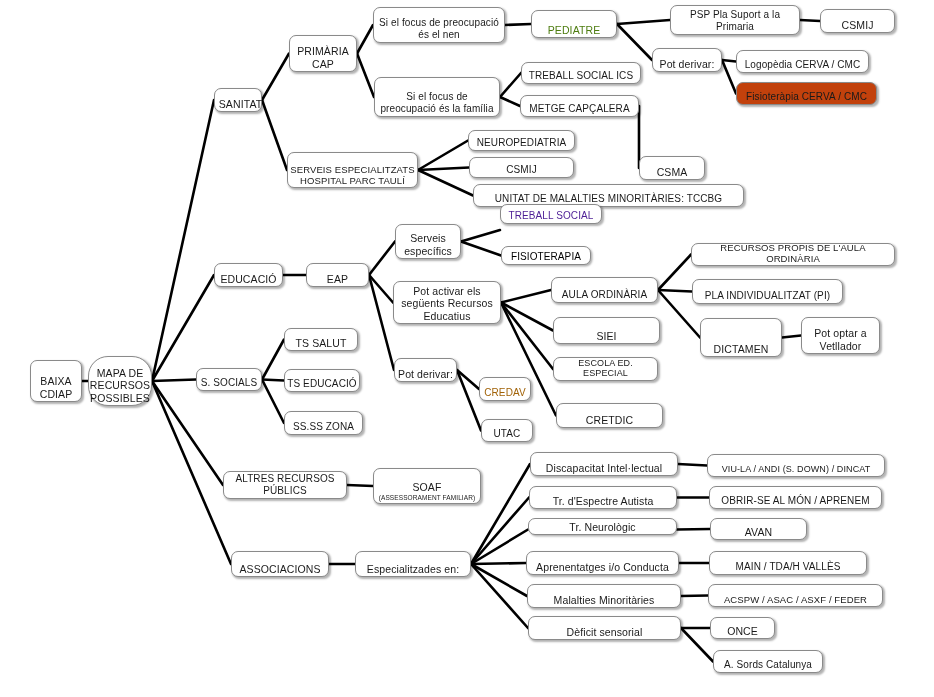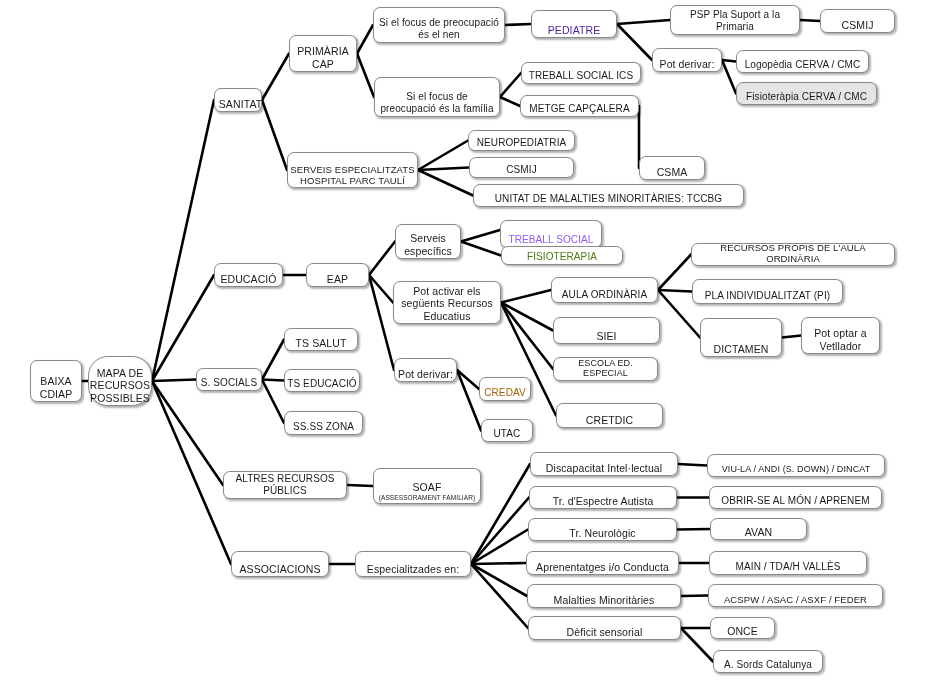--- a/index.html
+++ b/index.html
@@ -127,37 +127,37 @@
       <span class="label">SANITAT</span>
     </div>
     <div class="node" style="left: 289px; top: 35px; width: 68px; height: 37px; background: rgb(255, 255, 255); border-color: rgb(138, 138, 138); color: rgb(26, 26, 26);">
       <span class="label">PRIMÀRIA
 CAP</span>
     </div>
     <div class="node" style="left: 373px; top: 7px; width: 132px; height: 36px; background: rgb(255, 255, 255); border-color: rgb(138, 138, 138); color: rgb(26, 26, 26);">
       <span class="label" style="font-size: 10px;">Si el focus de preocupació
 és el nen</span>
     </div>
-    <div class="node" style="left: 531px; top: 10px; width: 86px; height: 28px; background: rgb(255, 255, 255); border-color: rgb(138, 138, 138); color: #4c1d95;">
+    <div class="node" style="left: 531px; top: 10px; width: 86px; height: 28px; background: rgb(255, 255, 255); border-color: rgb(138, 138, 138); color: #4d7c0f;">
       <span class="label">PEDIATRE</span>
     </div>
     <div class="node" style="left: 670px; top: 5px; width: 130px; height: 30px; background: rgb(255, 255, 255); border-color: rgb(138, 138, 138); color: rgb(26, 26, 26);">
       <span class="label" style="font-size: 10px;">PSP Pla Suport a la
 Primaria</span>
     </div>
     <div class="node" style="left: 820px; top: 9px; width: 75px; height: 24px; background: rgb(255, 255, 255); border-color: rgb(138, 138, 138); color: rgb(26, 26, 26);">
       <span class="label">CSMIJ</span>
     </div>
     <div class="node" style="left: 652px; top: 48px; width: 70px; height: 24px; background: rgb(255, 255, 255); border-color: rgb(138, 138, 138); color: rgb(26, 26, 26);">
       <span class="label">Pot derivar:</span>
     </div>
     <div class="node" style="left: 736px; top: 50px; width: 133px; height: 23px; background: rgb(255, 255, 255); border-color: rgb(138, 138, 138); color: rgb(26, 26, 26);">
       <span class="label" style="font-size: 10px;">Logopèdia CERVA / CMC</span>
     </div>
-    <div class="node" style="left: 736px; top: 82px; width: 141px; height: 23px; background: #e5e5e5; border-color: rgb(138, 138, 138); color: rgb(26, 26, 26);">
+    <div class="node" style="left: 736px; top: 82px; width: 141px; height: 23px; background: #c2410c; border-color: rgb(138, 138, 138); color: rgb(26, 26, 26);">
       <span class="label" style="font-size: 10px;">Fisioteràpia CERVA / CMC</span>
     </div>
     <div class="node" style="left: 374px; top: 77px; width: 126px; height: 40px; background: rgb(255, 255, 255); border-color: rgb(138, 138, 138); color: rgb(26, 26, 26);">
       <span class="label" style="font-size: 10px;">Si el focus de
 preocupació és la família</span>
     </div>
     <div class="node" style="left: 521px; top: 62px; width: 120px; height: 22px; background: rgb(255, 255, 255); border-color: rgb(138, 138, 138); color: rgb(26, 26, 26);">
       <span class="label" style="font-size: 10px;">TREBALL SOCIAL ICS</span>
     </div>
     <div class="node" style="left: 520px; top: 95px; width: 119px; height: 22px; background: rgb(255, 255, 255); border-color: rgb(138, 138, 138); color: rgb(26, 26, 26);">
@@ -182,24 +182,24 @@
     <div class="node" style="left: 214px; top: 263px; width: 69px; height: 24px; background: rgb(255, 255, 255); border-color: rgb(138, 138, 138); color: rgb(26, 26, 26);">
       <span class="label">EDUCACIÓ</span>
     </div>
     <div class="node" style="left: 306px; top: 263px; width: 63px; height: 24px; background: rgb(255, 255, 255); border-color: rgb(138, 138, 138); color: rgb(26, 26, 26);">
       <span class="label">EAP</span>
     </div>
     <div class="node" style="left: 395px; top: 224px; width: 66px; height: 35px; background: rgb(255, 255, 255); border-color: rgb(138, 138, 138); color: rgb(26, 26, 26);">
       <span class="label">Serveis
 específics</span>
     </div>
-    <div class="node" style="left: 500px; top: 220px; width: 102px; height: 28px; background: rgb(255, 255, 255); border-color: rgb(138, 138, 138); color: #8b5cf6;">
+    <div class="node" style="left: 500px; top: 204px; width: 102px; height: 20px; background: rgb(255, 255, 255); border-color: rgb(138, 138, 138); color: #4c1d95;">
       <span class="label" style="font-size: 10px;">TREBALL SOCIAL</span>
     </div>
-    <div class="node" style="left: 501px; top: 246px; width: 122px; height: 19px; background: rgb(255, 255, 255); border-color: rgb(138, 138, 138); color: #4d7c0f;">
+    <div class="node" style="left: 501px; top: 246px; width: 90px; height: 19px; background: rgb(255, 255, 255); border-color: rgb(138, 138, 138); color: #000000;">
       <span class="label" style="font-size: 10px;">FISIOTERAPIA</span>
     </div>
     <div class="node" style="left: 393px; top: 281px; width: 108px; height: 43px; background: rgb(255, 255, 255); border-color: rgb(138, 138, 138); color: rgb(26, 26, 26);">
       <span class="label">Pot activar els
 següents Recursos
 Educatius</span>
     </div>
     <div class="node" style="left: 551px; top: 277px; width: 107px; height: 26px; background: rgb(255, 255, 255); border-color: rgb(138, 138, 138); color: rgb(26, 26, 26);">
       <span class="label" style="font-size: 10px;">AULA ORDINÀRIA</span>
     </div>
@@ -265,21 +265,21 @@
     </div>
     <div class="node" style="left: 707px; top: 454px; width: 178px; height: 23px; background: rgb(255, 255, 255); border-color: rgb(138, 138, 138); color: rgb(26, 26, 26);">
       <span class="label" style="font-size: 9px;">VIU-LA / ANDI (S. DOWN) / DINCAT</span>
     </div>
     <div class="node" style="left: 529px; top: 486px; width: 148px; height: 23px; background: rgb(255, 255, 255); border-color: rgb(138, 138, 138); color: rgb(26, 26, 26);">
       <span class="label">Tr. d'Espectre Autista</span>
     </div>
     <div class="node" style="left: 709px; top: 486px; width: 173px; height: 23px; background: rgb(255, 255, 255); border-color: rgb(138, 138, 138); color: rgb(26, 26, 26);">
       <span class="label" style="font-size: 10px;">OBRIR-SE AL MÓN / APRENEM</span>
     </div>
-    <div class="node" style="left: 528px; top: 518px; width: 149px; height: 23px; background: rgb(255, 255, 255); border-color: rgb(138, 138, 138); color: rgb(26, 26, 26);">
+    <div class="node" style="left: 528px; top: 518px; width: 149px; height: 17px; background: rgb(255, 255, 255); border-color: rgb(138, 138, 138); color: rgb(26, 26, 26);">
       <span class="label">Tr. Neurològic</span>
     </div>
     <div class="node" style="left: 710px; top: 518px; width: 97px; height: 22px; background: rgb(255, 255, 255); border-color: rgb(138, 138, 138); color: rgb(26, 26, 26);">
       <span class="label">AVAN</span>
     </div>
     <div class="node" style="left: 526px; top: 551px; width: 153px; height: 24px; background: rgb(255, 255, 255); border-color: rgb(138, 138, 138); color: rgb(26, 26, 26);">
       <span class="label">Aprenentatges i/o Conducta</span>
     </div>
     <div class="node" style="left: 709px; top: 551px; width: 158px; height: 24px; background: rgb(255, 255, 255); border-color: rgb(138, 138, 138); color: rgb(26, 26, 26);">
       <span class="label" style="font-size: 10px;">MAIN / TDA/H VALLÈS</span>

